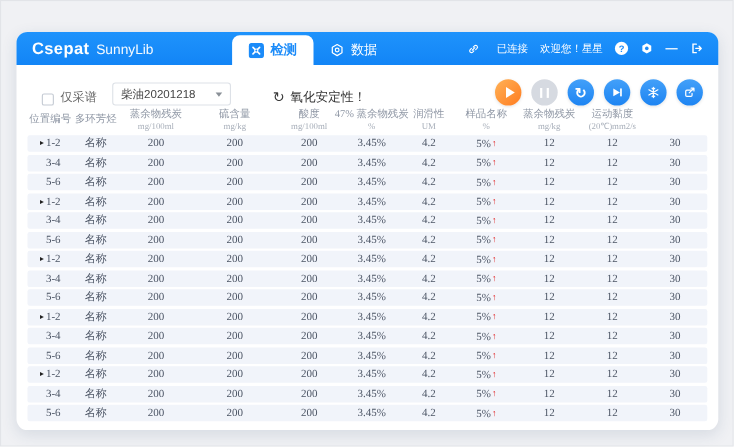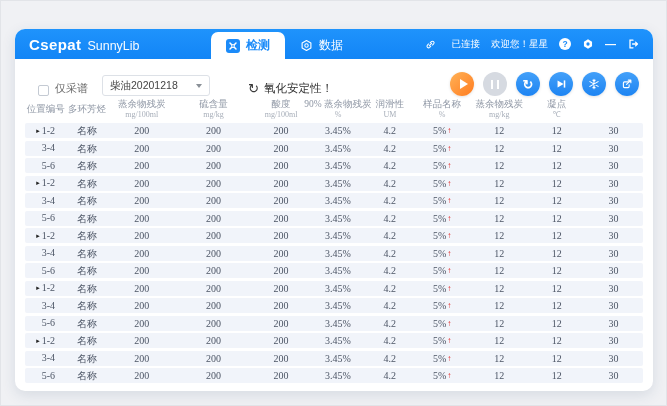--- a/index.html
+++ b/index.html
@@ -200,44 +200,44 @@
     <span class="th-label">硫含量</span>
     <span class="th-unit">mg/kg</span>
   </div>
 
   <div class="th">
     <span class="th-label">酸度</span>
     <span class="th-unit">mg/100ml</span>
   </div>
 
   <div class="th">
-    <span class="th-label">90% 蒸余物残炭</span>
+    <span class="th-label">47% 蒸余物残炭</span>
     <span class="th-unit">%</span>
   </div>
 
   <div class="th">
     <span class="th-label">润滑性</span>
     <span class="th-unit">UM</span>
   </div>
 
   <div class="th">
     <span class="th-label">样品名称</span>
     <span class="th-unit">%</span>
   </div>
 
   <div class="th">
     <span class="th-label">蒸余物残炭</span>
     <span class="th-unit">mg/kg</span>
   </div>
 
-
-  <div class="th">
-    <span class="th-label">凝点</span>
-    <span class="th-unit">℃</span>
-  </div>
+  <div class="th">
+    <span class="th-label">运动黏度</span>
+    <span class="th-unit">(20℃)mm2/s</span>
+  </div>
+
 </div>
       <div class="tbody" id="tbody">
   <div class="tr">
     <div class="td"><span class="expand-arrow">▸</span><span>1-2</span></div>
     <div class="td">名称</div>
     <div class="td">200</div>
     <div class="td">200</div>
     <div class="td">200</div>
     <div class="td">3.45%</div>
     <div class="td">4.2</div>

